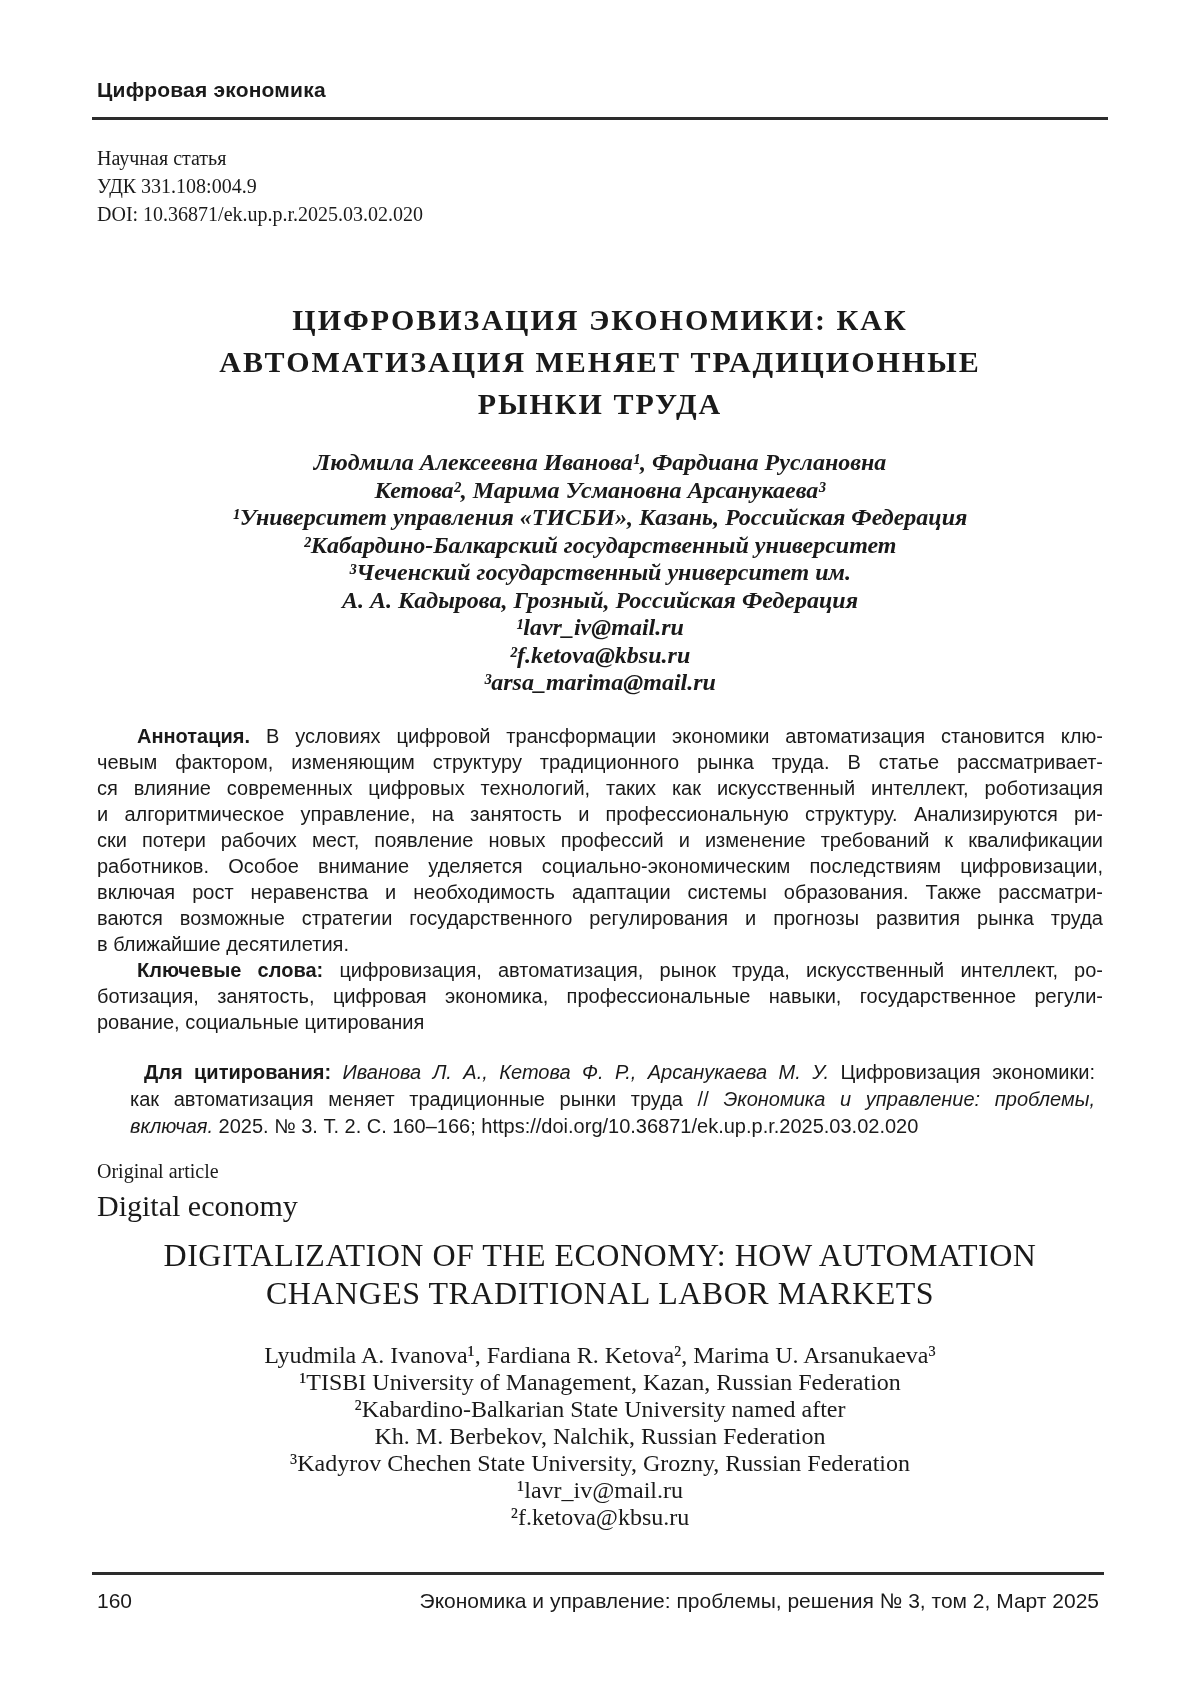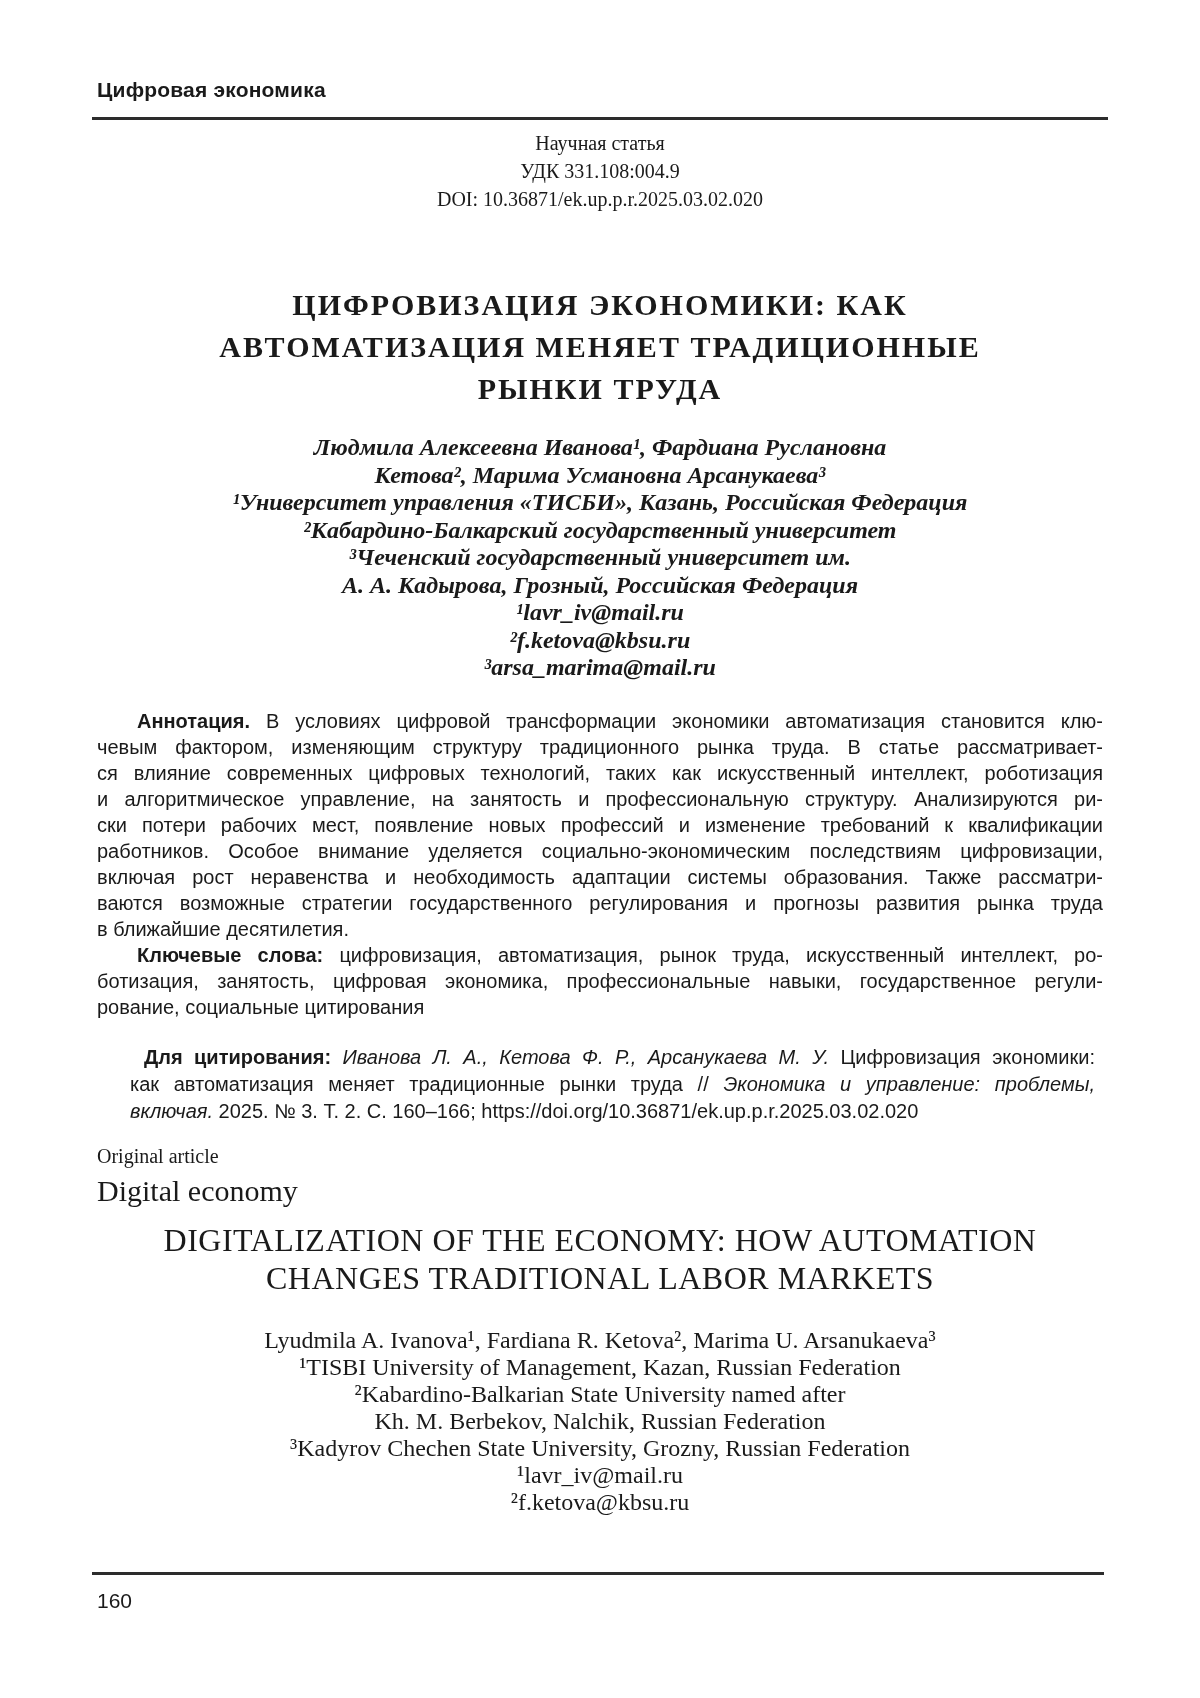--- a/index.html
+++ b/index.html
@@ -20,21 +20,21 @@
   .section-label {
     font-family: "Liberation Sans", "DejaVu Sans", sans-serif;
     font-weight: 700;
     font-size: 21px; line-height: 24px;
     letter-spacing: .2px;
   }
   .rule {
     height: 3px; background: #2c2c2c;
     margin: 15px -5px 0;
   }
-  .meta { margin-top: 9px; font-size: 20px; line-height: 28px; text-align: center; }
+  .meta { margin-top: 24px; font-size: 20px; line-height: 28px; }
 
   
   .ru-title {
     margin: 71px 0 0;
     font-size: 30px; line-height: 42px;
     font-weight: 700;
     text-align: center;
     letter-spacing: 2px;
     white-space: nowrap;
   }
@@ -166,16 +166,17 @@
       <div>³Kadyrov Chechen State University, Grozny, Russian Federation</div>
       <div>¹lavr_iv@mail.ru</div>
       <div>²f.ketova@kbsu.ru</div>
     </div>
   </section>
 
   <footer class="footer">
     <div class="footer-rule"></div>
     <div class="footer-row">
       <span>160</span>
+      <span>Экономика и управление: проблемы, решения № 3, том 2, Март 2025</span>
     </div>
   </footer>
 
 </div>
 
 </body></html>

